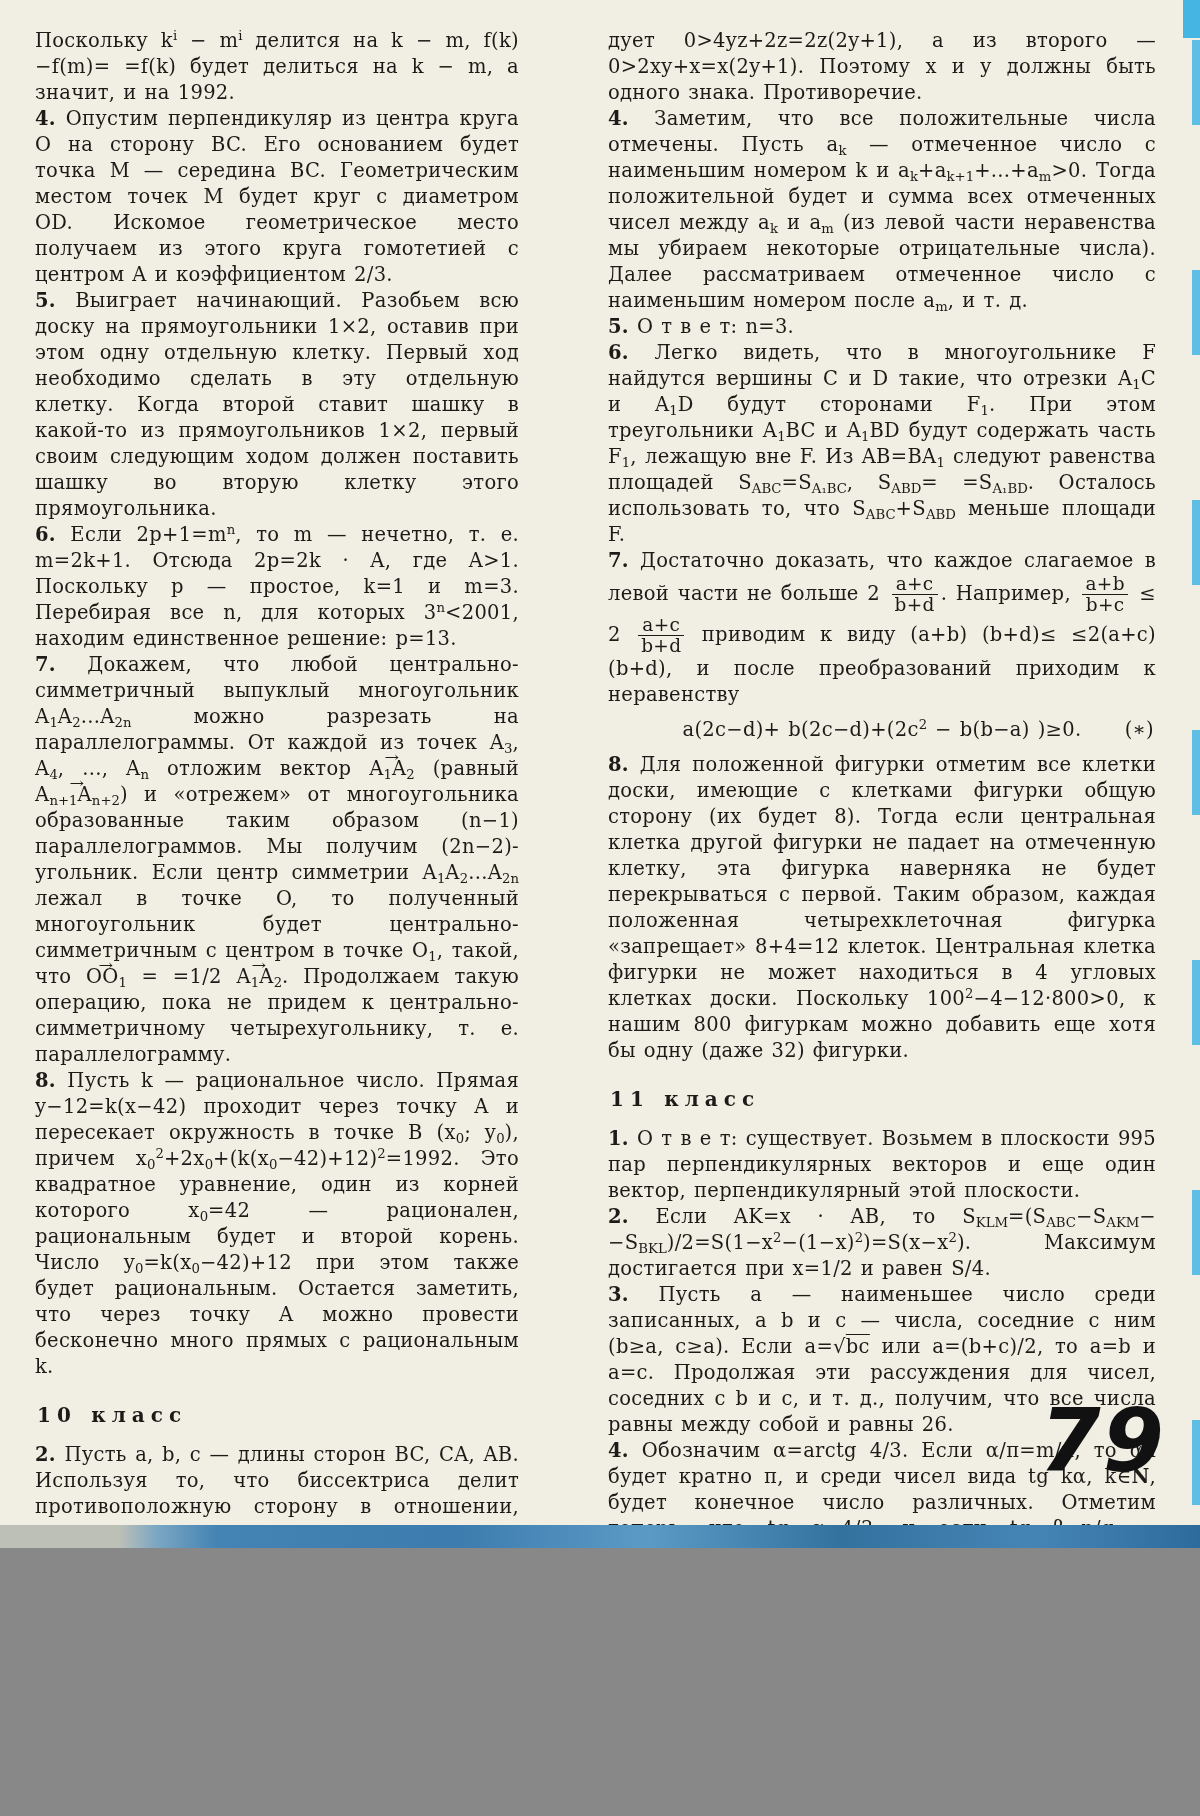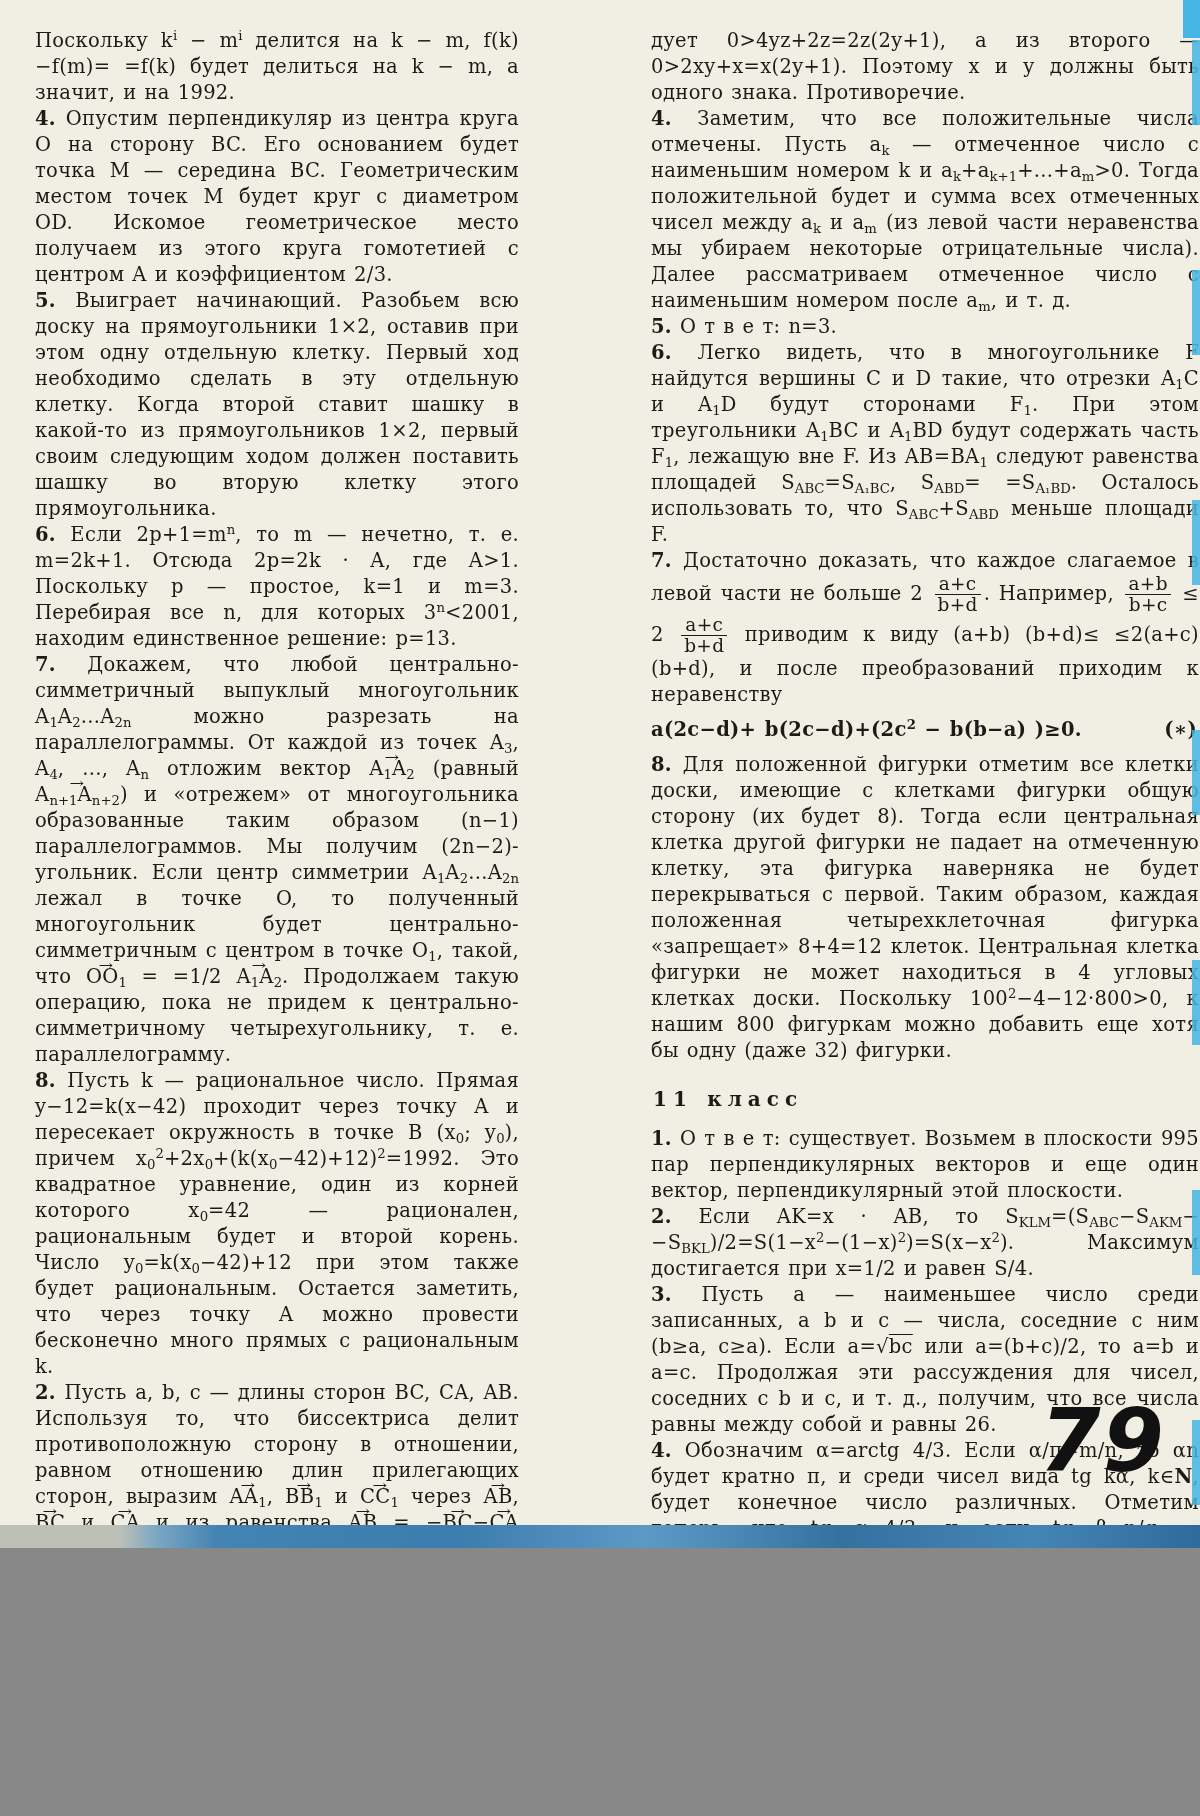--- a/index.html
+++ b/index.html
@@ -7,32 +7,32 @@
     position:relative;width:1200px;height:1548px;overflow:hidden;
     background:var(--paper,#f1eee3);
     color:var(--ink,#1c1b18);
     font-family:"DejaVu Serif","Liberation Serif",serif;
   }
   .col{
     position:absolute;top:28px;text-align:justify;
     font-size:19.5px;line-height:26px;letter-spacing:0.3px;word-spacing:1.5px;
   }
   .col-left{left:35px;width:484px;}
-  .col-right{left:608px;width:548px;margin-left:43px;}
+  .col-right{left:608px;width:548px;}
   p.para{margin:0;padding:0;}
   strong{font-weight:700;}
   sub,sup{font-size:0.68em;line-height:0;letter-spacing:0;}
   sub{vertical-align:-0.3em;}
   sup{vertical-align:0.5em;}
   .heading{
     margin:22px 0 14px 2px;font-size:20px;font-weight:700;letter-spacing:6px;
     text-align:left;
   }
   .equation{
-    position:relative;margin:9px 0;font-weight:bold;
+    position:relative;margin:9px 0;text-align:center;
   }
   .eq-tag{position:absolute;right:2px;top:0;}
   .frac{
     display:inline-flex;flex-direction:column;vertical-align:middle;
     text-align:center;line-height:1.08;margin:0 3px;font-size:0.95em;
   }
   .fnum{border-bottom:1.5px solid currentColor;padding:0 3px;}
   .fden{padding:0 3px;text-align:center;}
   .vec{position:relative;display:inline-block;}
   .vec::before{
@@ -69,20 +69,21 @@
 
 <div class="page">
 
   <div class="col col-left">
     <p class="para">Поскольку k<sup>i</sup> − m<sup>i</sup> делится на k − m, f(k)−f(m)= =f(k) будет делиться на k − m, а значит, и на 1992.</p>
     <p class="para"><strong>4.</strong> Опустим перпендикуляр из центра круга O на сторону BC. Его основанием будет точка M — середина BC. Геометрическим местом точек M будет круг с диаметром OD. Искомое геометрическое место получаем из этого круга гомотетией с центром A и коэффициентом 2/3.</p>
     <p class="para"><strong>5.</strong> Выиграет начинающий. Разобьем всю доску на прямоугольники 1×2, оставив при этом одну отдельную клетку. Первый ход необходимо сделать в эту отдельную клетку. Когда второй ставит шашку в какой-то из прямоугольников 1×2, первый своим следующим ходом должен поставить шашку во вторую клетку этого прямоугольника.</p>
     <p class="para"><strong>6.</strong> Если 2p+1=m<sup>n</sup>, то m — нечетно, т. е. m=2k+1. Отсюда 2p=2k · A, где A&gt;1. Поскольку p — простое, k=1 и m=3. Перебирая все n, для которых 3<sup>n</sup>&lt;2001, находим единственное решение: p=13.</p>
     <p class="para"><strong>7.</strong> Докажем, что любой центрально-симметричный выпуклый многоугольник A<sub>1</sub>A<sub>2</sub>...A<sub>2n</sub> можно разрезать на параллелограммы. От каждой из точек A<sub>3</sub>, A<sub>4</sub>, ..., A<sub>n</sub> отложим вектор <span class="vec">A<sub>1</sub>A<sub>2</sub></span> (равный <span class="vec">A<sub>n+1</sub>A<sub>n+2</sub></span>) и «отрежем» от многоугольника образованные таким образом (n−1) параллелограммов. Мы получим (2n−2)-угольник. Если центр симметрии A<sub>1</sub>A<sub>2</sub>...A<sub>2n</sub> лежал в точке O, то полученный многоугольник будет центрально-симметричным с центром в точке O<sub>1</sub>, такой, что <span class="vec">OO<sub>1</sub></span> = =1/2 <span class="vec">A<sub>1</sub>A<sub>2</sub></span>. Продолжаем такую операцию, пока не придем к центрально-симметричному четырехугольнику, т. е. параллелограмму.</p>
     <p class="para"><strong>8.</strong> Пусть k — рациональное число. Прямая y−12=k(x−42) проходит через точку A и пересекает окружность в точке B (x<sub>0</sub>; y<sub>0</sub>), причем x<sub>0</sub><sup>2</sup>+2x<sub>0</sub>+(k(x<sub>0</sub>−42)+12)<sup>2</sup>=1992. Это квадратное уравнение, один из корней которого x<sub>0</sub>=42 — рационален, рациональным будет и второй корень. Число y<sub>0</sub>=k(x<sub>0</sub>−42)+12 при этом также будет рациональным. Остается заметить, что через точку A можно провести бесконечно много прямых с рациональным k.</p>
+    <h3 class="heading">10 класс</h3>
     <p class="para"><strong>2.</strong> Пусть a, b, c — длины сторон BC, CA, AB. Используя то, что биссектриса делит противоположную сторону в отношении, равном отношению длин прилегающих сторон, выразим <span class="vec">AA<sub>1</sub></span>, <span class="vec">BB<sub>1</sub></span> и <span class="vec">CC<sub>1</sub></span> через <span class="vec">AB</span>, <span class="vec">BC</span> и <span class="vec">CA</span> и из равенства <span class="vec">AB</span> = −<span class="vec">BC</span>−<span class="vec">CA</span> получим, что <span class="vec">0</span>−<span class="vec">AA<sub>1</sub></span>+<span class="vec">BB<sub>1</sub></span>+<span class="vec">CC<sub>1</sub></span>=<span class="vec">BC</span> (c/(c + b) −b/(b+a)+<span class="vec">CA</span> (a/(a+c)−b/(b+a)). Векторы <span class="vec">BC</span> и <span class="vec">CA</span> не коллинеарны, поэтому c/(c+b)−b/(b+a)=0, a/(a+c)−b/(b+a)=0. Отсюда a=b=c.</p>
     <p class="para"><strong>3.</strong> Поскольку y<sup>2</sup>+y+1&gt;0, из третьего уравнения получим xz&lt;0. Поэтому x и z имеют разные знаки. Но из первого уравнения сле-</p>
   </div>
 
   <div class="col col-right">
     <p class="para">дует 0&gt;4yz+2z=2z(2y+1), а из второго — 0&gt;2xy+x=x(2y+1). Поэтому x и y должны быть одного знака. Противоречие.</p>
     <p class="para"><strong>4.</strong> Заметим, что все положительные числа отмечены. Пусть a<sub>k</sub> — отмеченное число с наименьшим номером k и a<sub>k</sub>+a<sub>k+1</sub>+...+a<sub>m</sub>&gt;0. Тогда положительной будет и сумма всех отмеченных чисел между a<sub>k</sub> и a<sub>m</sub> (из левой части неравенства мы убираем некоторые отрицательные числа). Далее рассматриваем отмеченное число с наименьшим номером после a<sub>m</sub>, и т. д.</p>
     <p class="para"><strong>5.</strong> О т в е т: n=3.</p>
     <p class="para"><strong>6.</strong> Легко видеть, что в многоугольнике F найдутся вершины C и D такие, что отрезки A<sub>1</sub>C и A<sub>1</sub>D будут сторонами F<sub>1</sub>. При этом треугольники A<sub>1</sub>BC и A<sub>1</sub>BD будут содержать часть F<sub>1</sub>, лежащую вне F. Из AB=BA<sub>1</sub> следуют равенства площадей S<sub>ABC</sub>=S<sub>A₁BC</sub>, S<sub>ABD</sub>= =S<sub>A₁BD</sub>. Осталось использовать то, что S<sub>ABC</sub>+S<sub>ABD</sub> меньше площади F.</p>
     <p class="para"><strong>7.</strong> Достаточно доказать, что каждое слагаемое в левой части не больше 2 <span class="frac">

